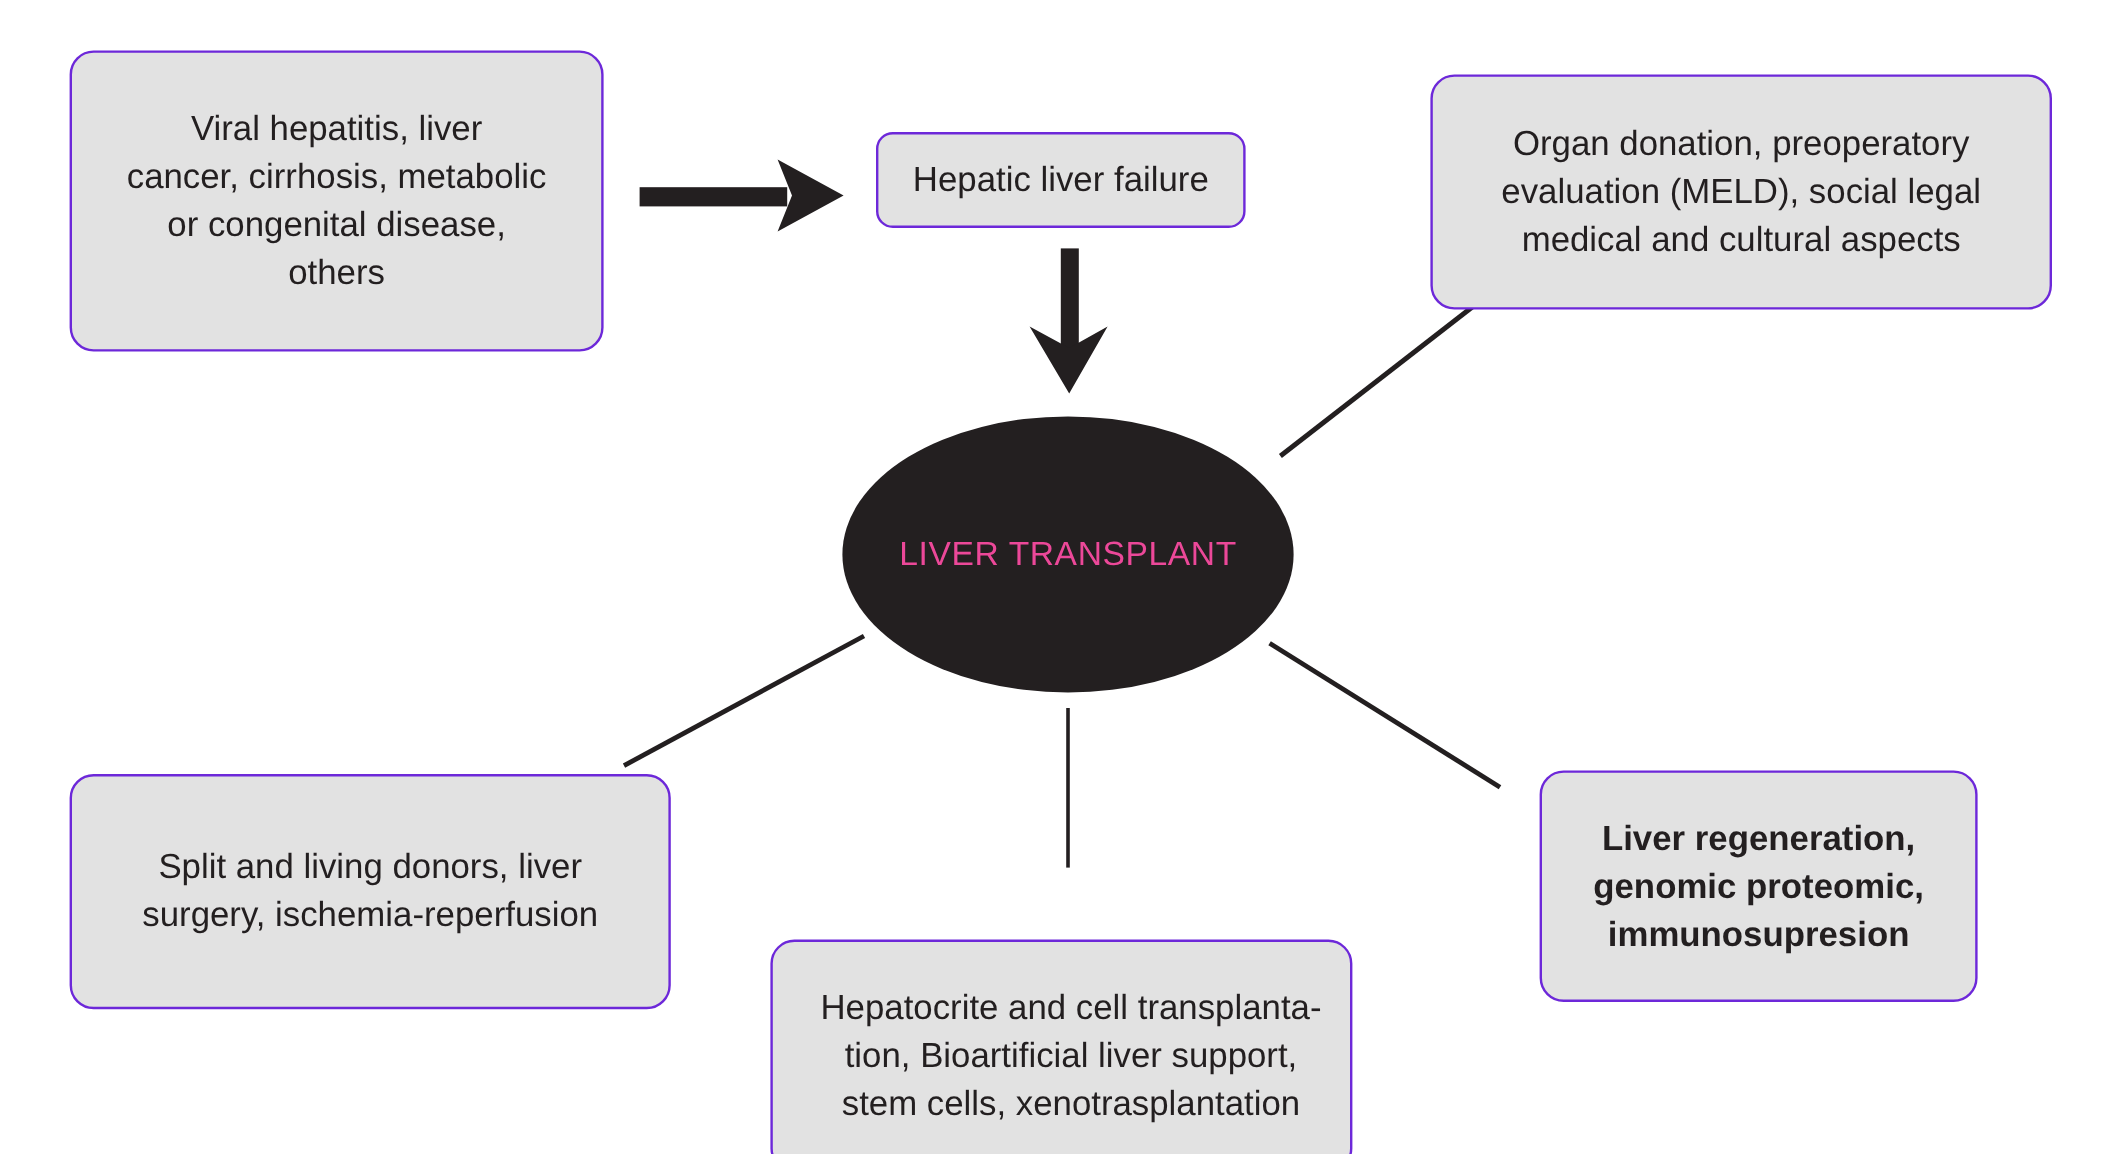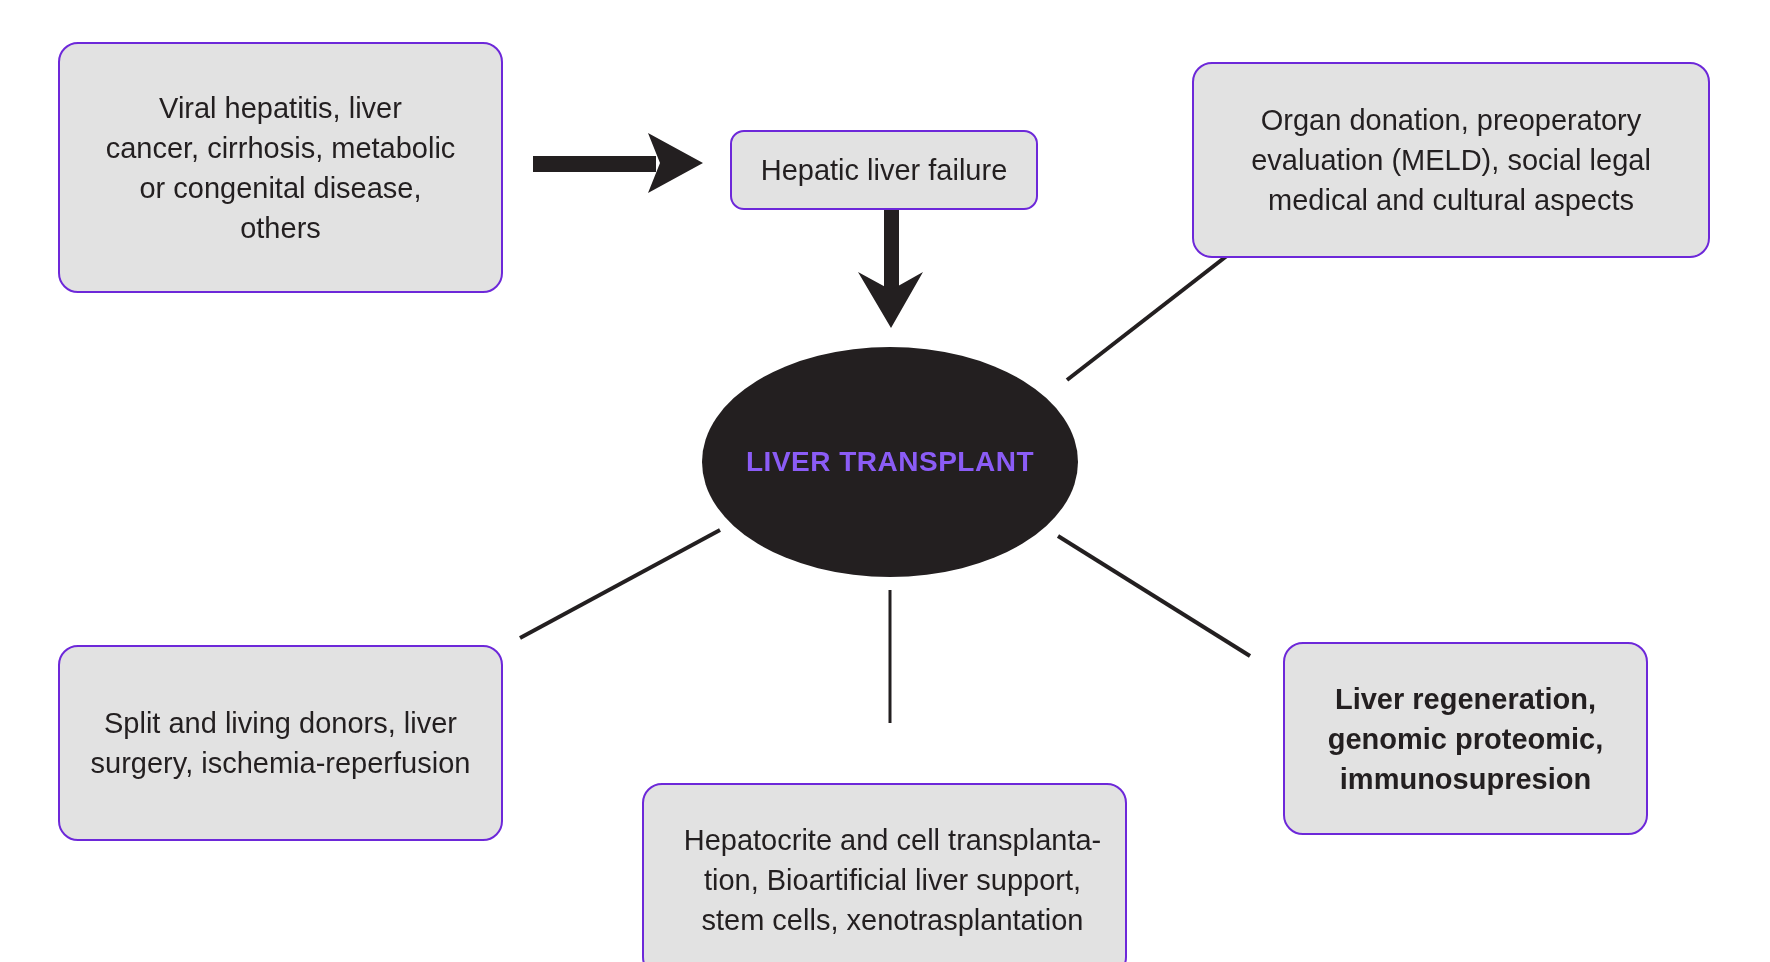--- a/index.html
+++ b/index.html
@@ -31,41 +31,40 @@
     display: flex;
     align-items: center;
     justify-content: center;
     text-align: center;
     white-space: pre-line;
     font-size: 29px;
     line-height: 40px;
     box-sizing: border-box;
   }
   .node-causes          { left: 58px;   top: 42px;  width: 445px; height: 251px; }
-  .node-hepatic-failure { left: 730px;  top: 110px; width: 308px; height: 80px; border-radius: 14px; margin-top: 20px; }
+  .node-hepatic-failure { left: 730px;  top: 110px; width: 308px; height: 80px; border-radius: 14px; }
   .node-organ-donation  { left: 1192px; top: 62px;  width: 518px; height: 196px; }
-  .node-split-donors    { left: 58px;   top: 645px; width: 445px; height: 196px; }
+  .node-split-donors    { left: 58px;   top: 645px; width: 501px; height: 196px; }
   .node-hepatocyte      { left: 642px;  top: 783px; width: 485px; height: 194px; padding-left: 16px; }
   .node-regeneration    { left: 1283px; top: 642px; width: 365px; height: 193px; font-weight: bold; }
   .node-ellipse {
     position: absolute;
     left: 702px;
     top: 347px;
     width: 376px;
     height: 230px;
     background: #231f20;
     border-radius: 50%;
     display: flex;
     align-items: center;
     justify-content: center;
     text-align: center;
-    color: #8b5cf6;
+    color: #ec4899;
     font-size: 28px;
     letter-spacing: 0.5px;
-    font-weight: bold;
   }
 </style>
 </head>
 <body>
 
 <div id="canvas">
 
   <svg id="connector-layer" viewBox="0 0 1770 962" xmlns="http://www.w3.org/2000/svg">
 
     <g>

